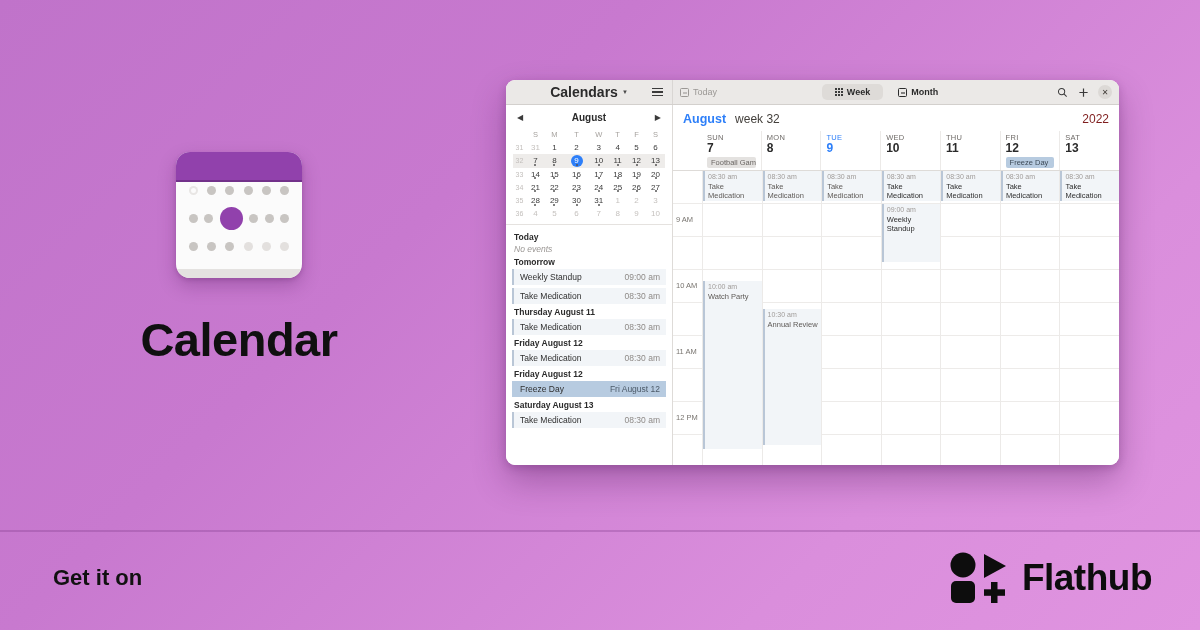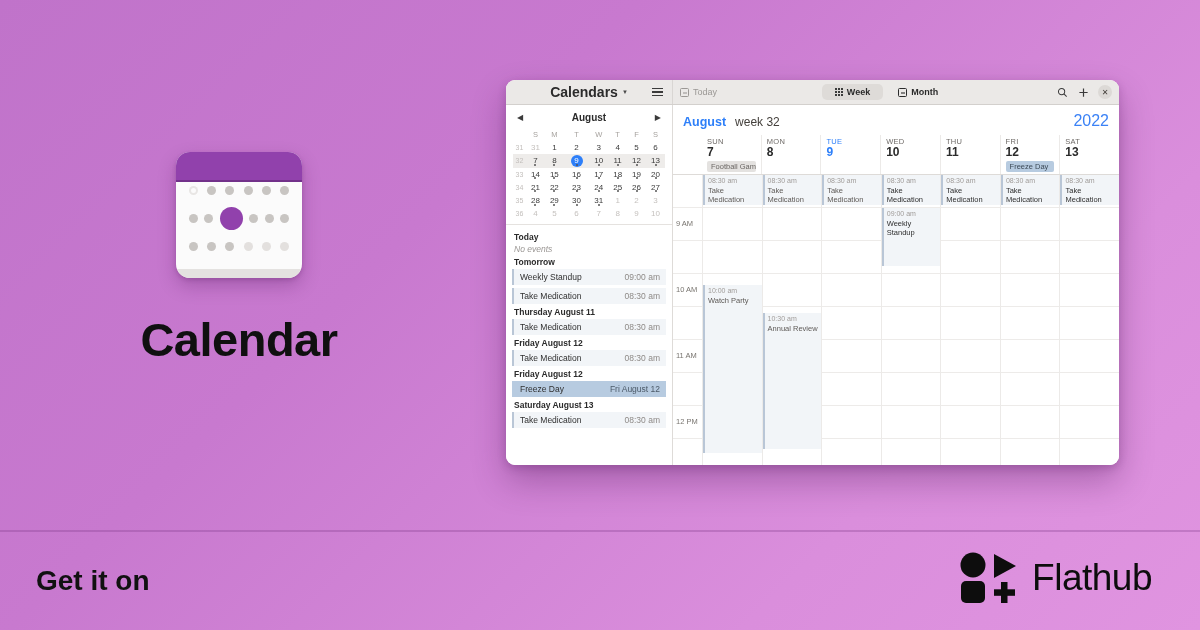--- a/index.html
+++ b/index.html
@@ -42,29 +42,29 @@
     line-height: 1; margin-bottom: 16px;
   }
   .app-tagline { font-size: 23px; font-weight: bold; color: #262626; }
 
   
   .divider {
     position: absolute; left: 0; top: 530px; width: 1200px; height: 2px;
     background: rgba(120,50,130,.28);
   }
   .getiton {
-    position: absolute; left: 36px; top: 565px;
-    font-size: 28px; font-weight: bold; color: #111;
+    position: absolute; left: 53px; top: 565px;
+    font-size: 22px; font-weight: bold; color: #111;
   }
   .flathub {
     position: absolute; right: 48px; top: 552px;
     display: flex; align-items: center; gap: 14px;
   }
   .fh-mark { width: 58px; height: 52px; position: relative; }
-  .fh-word { font-size: 37px; font-weight: normal; color: #0d0d0d; letter-spacing: -.5px; text-align: center; }
+  .fh-word { font-size: 37px; font-weight: bold; color: #0d0d0d; letter-spacing: -.5px; text-align: center; }
 
   
   .window {
     position: absolute; left: 506px; top: 80px; width: 613px; height: 385px;
     background: #fff; border-radius: 9px; overflow: hidden;
     box-shadow: 0 16px 34px rgba(70,15,80,.33), 0 3px 9px rgba(70,15,80,.22);
     display: flex; flex-direction: column;
     font-size: 9px; color: #2e3436;
   }
   .headerbar {
@@ -131,21 +131,21 @@
   .ag-row.hl { background:#b7cbe0; border-left-color:#b7cbe0; }
   .ag-name { color:#2f2f2f; }
   .ag-time { color:#8e8a87; }
   .ag-row.hl .ag-time { color:#4c5a68; }
 
   
   .week { flex:1; display:flex; flex-direction:column; min-width:0; background:#fff; }
   .wk-title { display:flex; align-items:baseline; padding: 7px 10px 5px; gap: 9px; }
   .wk-month { font-size: 12.5px; font-weight: bold; color:#2d7ff9; }
   .wk-num { font-size: 12px; color:#44403c; }
-  .wk-year { margin-left:auto; font-size: 16px; color:#3b82f6; }
+  .wk-year { margin-left:auto; font-size: 12px; color:#7f1d1d; }
   .wk-days { display:flex; border-bottom:1px solid #dedbd8; padding-left: 29px; }
   .wk-day { flex:1; padding: 2px 5px 3px; border-left:1px solid #eceae8; min-width:0; }
   .wk-day:first-child { border-left:0; }
   .wd-name { font-size: 7.5px; color:#6e6a67; letter-spacing:.3px; }
   .wd-num { font-size: 12px; font-weight:bold; color:#2b2b2b; line-height:1.15; }
   .wk-day.today .wd-name, .wk-day.today .wd-num { color:#2d7ff9; }
   .allday { height: 10px; margin-top: 1px; }
   .ad-chip { font-size: 7.5px; padding: 1px 4px; border-radius:2px;
              background:#e4e2e0; color:#6b6764; white-space:nowrap; overflow:hidden; }
   .ad-chip.blue { background:#b7cbe0; color:#3d4a57; }

